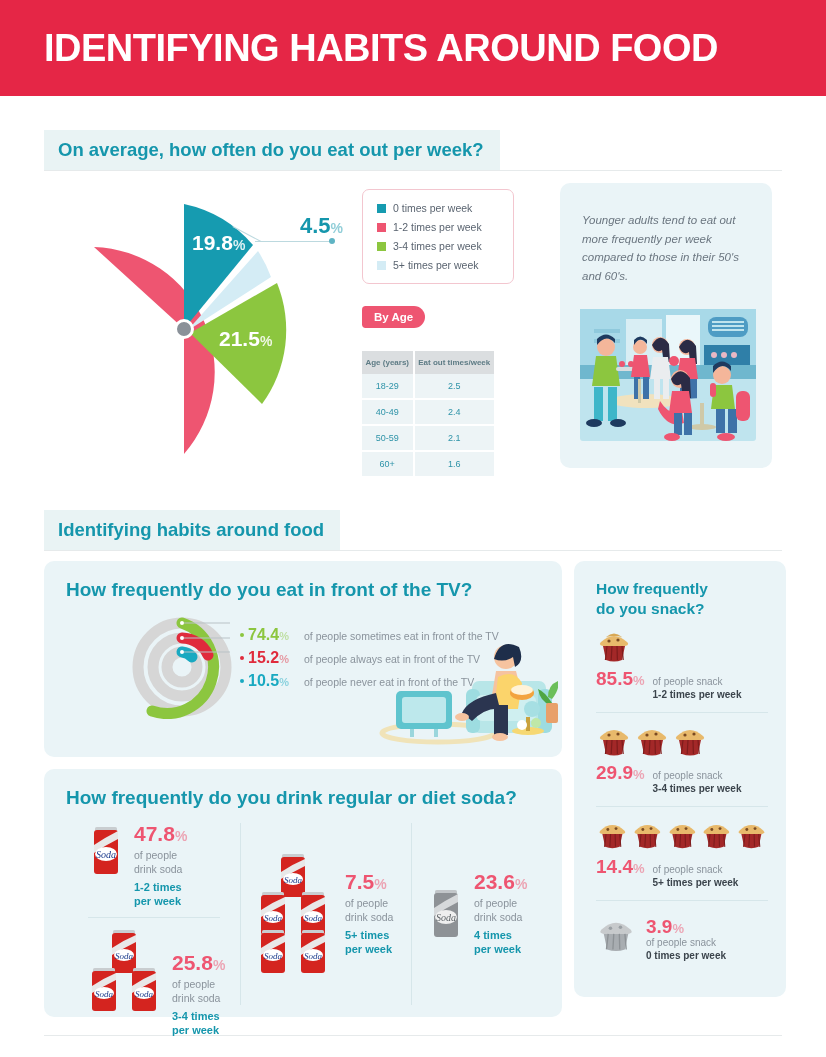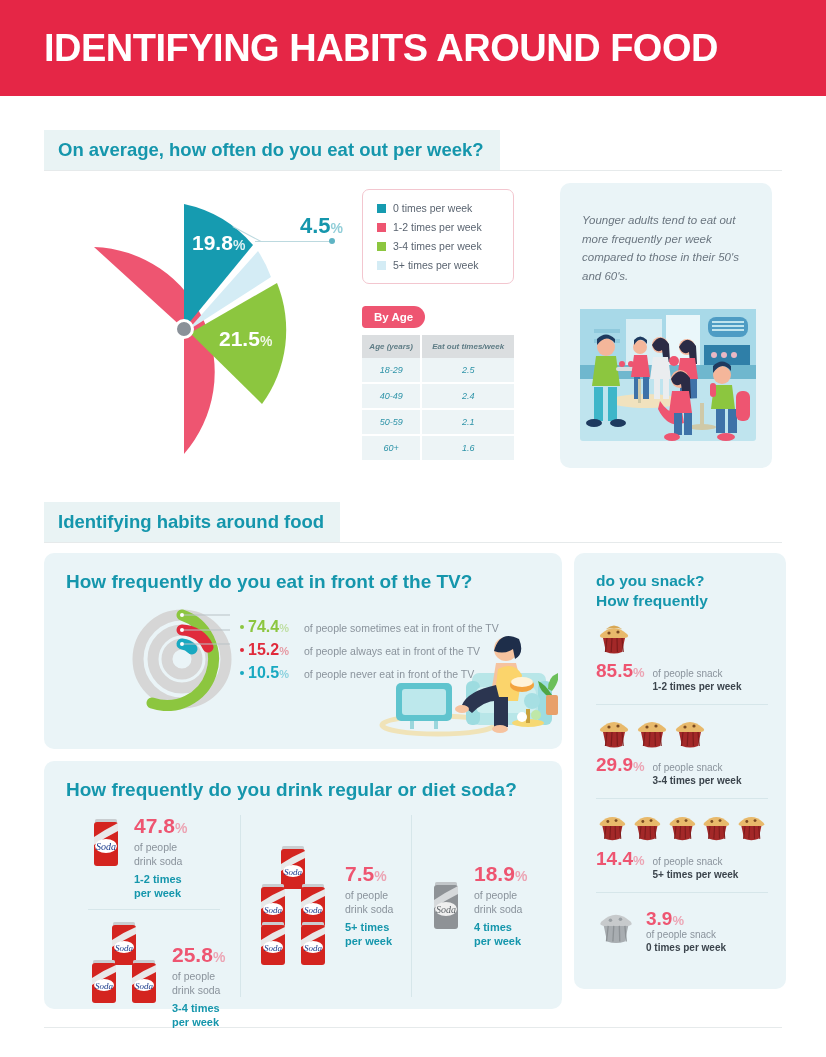--- a/index.html
+++ b/index.html
@@ -105,23 +105,22 @@
   
   .byage-wrap { margin-left: 8px; margin-top: 22px; width: 152px; }
   .byage-tab {
     display:inline-block;
     background: #EE5571; color: #fff;
     font-size: 11.5px; font-weight: 700;
     padding: 5px 12px;
     border-radius: 4px 12px 12px 4px;
   }
   table.byage {
-    width: 152px; border-collapse: collapse; margin-top: 7px;
+    width: 132px; border-collapse: collapse; margin-top: 23px;
     font-size: 9px;
-    font-style: italic;
   }
   table.byage th {
     background: #DBDEE0; color: #5E7C85;
     font-weight: 700; font-size: 8px;
     padding: 7px 3px; text-align: center;
     border-right: 2px solid #ffffff;
   }
   table.byage th:last-child { border-right: none; }
   table.byage td {
     background: #EDF4F6; color: #2E93A8;
@@ -586,41 +585,41 @@
         <div class="soda-c3">
           <svg width="36" height="56" viewBox="0 0 36 56">
             <rect x="7" y="4" width="22" height="4" rx="1.6" fill="#C2C6C9"></rect>
             <rect x="6" y="7" width="24" height="44" rx="3" fill="#8E9296"></rect>
             <path d="M6 22 q12 -8 24 -14 l0 8 q-12 6 -24 14z" fill="#D6D9DB"></path>
             <ellipse cx="18" cy="31" rx="11" ry="7" fill="#EFEFEF"></ellipse>
             <text x="18" y="35" font-size="10" fill="#5E6468" text-anchor="middle" font-style="italic" font-family="Liberation Serif, serif">Soda</text>
           </svg>
           <div class="soda-sub">
             <div class="big-pct">
-              <span>18.9</span><span class="pct">%</span>
+              <span>23.6</span><span class="pct">%</span>
             </div>
             <div class="sm-gray">
               <div>of people</div>
               <div>drink soda</div>
             </div>
             <div class="sm-teal">
               <div>4 times</div>
               <div>per week</div>
             </div>
           </div>
         </div>
       </div>
     </div>
   </div>
 
   <div class="bottom-right">
     <div class="card snack-card">
       <div class="snack-title">
+        <div>How frequently</div>
         <div>do you snack?</div>
-        <div>How frequently</div>
       </div>
 
       <div class="snack-block">
         <div class="muffins">
           <svg width="36" height="32" viewBox="0 0 36 32">
             <path d="M5 11 q13 -12 26 0 q3 3 -2 4 h-22 q-5 -1 -2 -4z" fill="#E8B96B"></path>
             <path d="M10 6 q8 -7 16 0 q-7 -2 -16 0z" fill="#D8A855"></path>
             <circle cx="13" cy="10" r="1.6" fill="#7A4A22"></circle>
             <circle cx="22" cy="9" r="1.6" fill="#7A4A22"></circle>
             <path d="M7 15 h22 l-3 14 q-8 3 -16 0z" fill="#A32828"></path>

